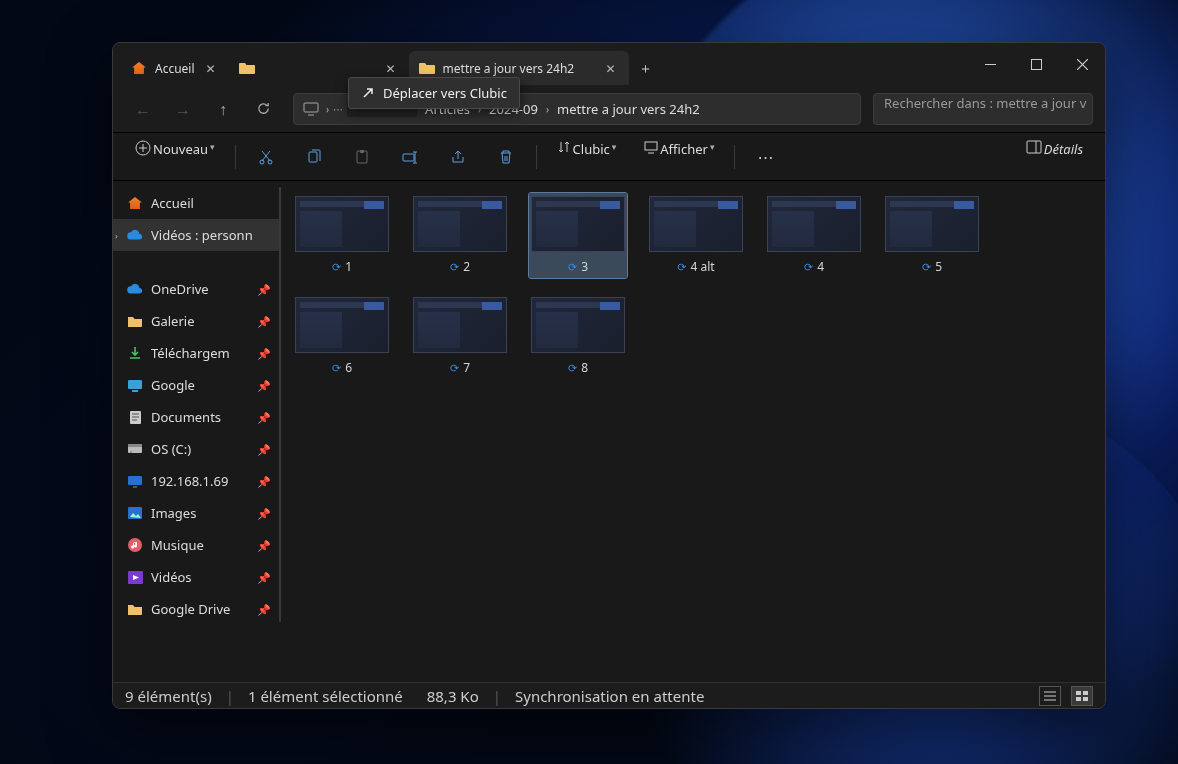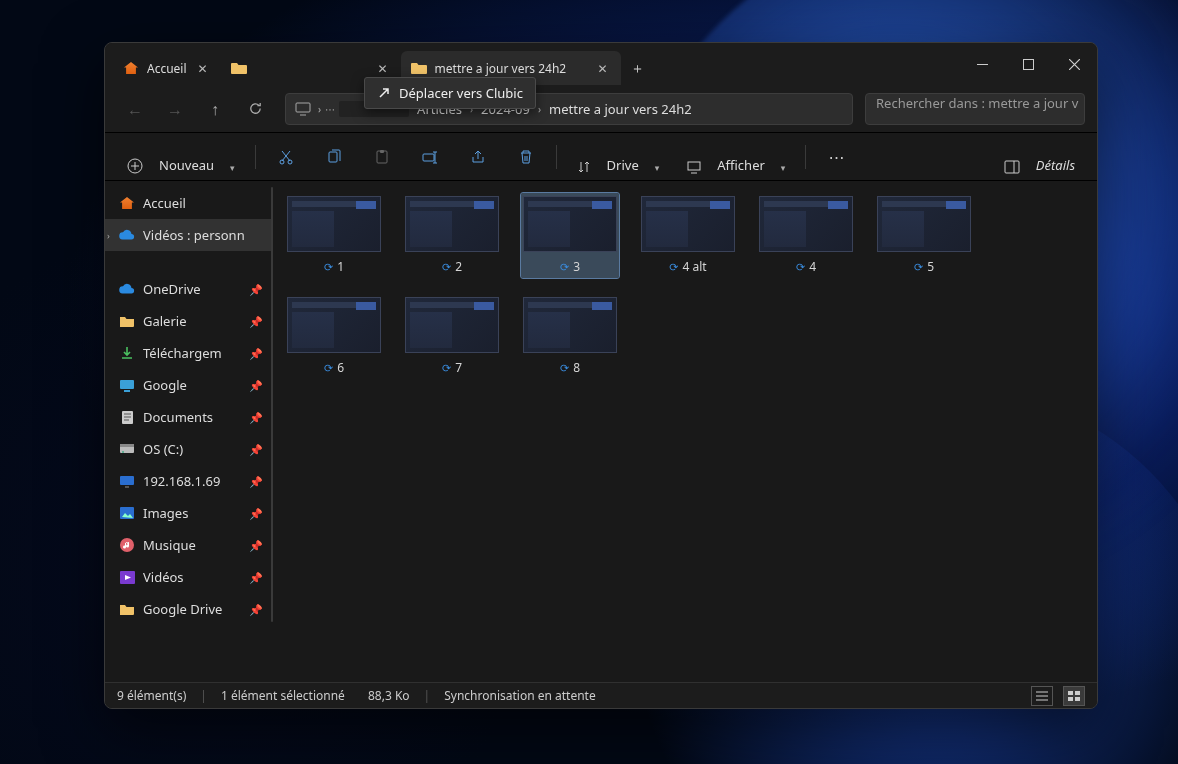--- a/index.html
+++ b/index.html
@@ -2,21 +2,21 @@
 <html><head>
 <meta charset="utf-8">
 <style>
 * { margin: 0; padding: 0; box-sizing: border-box; font-family: 'Segoe UI', system-ui, sans-serif; }
 body { width: 1178px; height: 764px; overflow: hidden; background: radial-gradient(ellipse at 70% 40%, #1a4ae0 0%, #0a1d5c 30%, #020815 65%); position: relative; }
 
 .bloom1 { position:absolute; right:-140px; top:-80px; width:700px; height:700px; border-radius:50%; background: radial-gradient(circle at 40% 40%, rgba(60,130,255,0.75), rgba(15,40,150,0.1) 60%, transparent 70%); filter: blur(2px); }
 .bloom2 { position:absolute; right:-60px; bottom:-220px; width:600px; height:600px; border-radius:50%; background: radial-gradient(circle at 50% 40%, rgba(40,100,255,0.6), transparent 65%); }
 .bloomDark { position:absolute; left:-200px; bottom:-200px; width:800px; height:800px; border-radius:50%; background: radial-gradient(circle, rgba(5,10,30,0.9), transparent 60%); }
 
-.window { position:absolute; top:42px; left:104px; width:994px; height:667px; background:#1c1c1c; border:1px solid #3a3a3a; border-radius:8px; box-shadow:0 20px 60px rgba(0,0,0,0.6); display:flex; flex-direction:column; overflow:hidden; }
+.window { position:absolute; top:42px; left:112px; width:994px; height:667px; background:#1c1c1c; border:1px solid #3a3a3a; border-radius:8px; box-shadow:0 20px 60px rgba(0,0,0,0.6); display:flex; flex-direction:column; overflow:hidden; }
 
 
 .titlebar { height:42px; display:flex; align-items:stretch; background:#1c1c1c; }
 .tabs { display:flex; gap:0; flex:1; align-items:center; overflow:hidden; padding-left:8px; }
 .tab { display:flex; align-items:center; gap:8px; padding:0 10px; height:34px; margin-top:8px; font-size:12px; color:#ddd; position:relative; max-width:220px; }
 .tab.active { background:#2b2b2b; border-radius:6px 6px 0 0; }
 .tab .tab-label { white-space:nowrap; overflow:hidden; text-overflow:ellipsis; flex:1; }
 .tab .close { width:16px; height:16px; display:flex; align-items:center; justify-content:center; color:#bbb; font-size:12px; border-radius:3px; }
 .tab-icon { width:16px; height:16px; display:flex; align-items:center; justify-content:center; }
 .newtab { width:34px; height:34px; margin-top:8px; display:flex; align-items:center; justify-content:center; color:#ccc; font-size:14px; }
@@ -28,21 +28,21 @@
 .addressbar { height:48px; background:#1c1c1c; display:flex; align-items:center; gap:4px; padding:0 12px; border-bottom:1px solid #000; }
 .navicon { width:36px; height:36px; display:flex; align-items:center; justify-content:center; color:#a8a8a8; border-radius:4px; }
 .navicon.disabled { color:#555; }
 .crumb-box { flex:1; height:32px; background:#2d2d2d; border:1px solid #3d3d3d; border-radius:4px; display:flex; align-items:center; padding:0 6px; gap:4px; margin:0 8px; overflow:hidden; }
 .crumb { color:#ddd; font-size:13px; padding:2px 4px; white-space:nowrap; }
 .chev { color:#aaa; font-size:10px; }
 .search-box { width:220px; height:32px; background:#2d2d2d; border:1px solid #3d3d3d; border-radius:4px; color:#999; font-size:13px; padding:0 10px; white-space:nowrap; overflow:hidden; }
 
 
 .toolbar { height:48px; background:#191919; display:flex; align-items:center; gap:8px; padding:0 12px; border-bottom:1px solid #000; position:relative; }
-.tbtn { height:34px; padding:0 10px; display:flex; align-items:flex-end; gap:16px; color:#ddd; font-size:13px; border-radius:4px; }
+.tbtn { height:34px; padding:0 10px; display:flex; align-items:flex-start; gap:2px; color:#ddd; font-size:13px; border-radius:4px; }
 .tbicon { height:34px; width:40px; display:flex; align-items:center; justify-content:center; border-radius:4px; color:#5da0e2; }
 .tbicon.muted { color:#666; }
 .tsep { width:1px; height:24px; background:#3a3a3a; margin:0 2px; }
 .tool-right { margin-left:auto; display:flex; gap:8px;font-style:italic; }
 
 
 .body { flex:1; display:flex; min-height:0; background:#191919; }
 
 .sidebar { width:168px; background:#191919; overflow-y:auto; padding:6px 0; position:relative; }
 .sidebar::after { content:""; position:absolute; right:0; top:6px; bottom:60px; width:2px; background:#3a3a3a; border-radius:2px; }
@@ -58,28 +58,28 @@
 .file { width:98px; display:flex; flex-direction:column; align-items:center; gap:6px; padding:3px; border-radius:2px; }
 .file.selected { background:#3a4a5a; outline:1px solid #5a7aa0; }
 .thumb { width:94px; height:56px; background:linear-gradient(135deg,#20283a,#1a1f2d); border:1px solid #3a4258; position:relative; overflow:hidden; }
 .thumb::before { content:""; position:absolute; top:4px; left:4px; right:4px; height:6px; background:#2d3850; }
 .thumb::after { content:""; position:absolute; top:14px; left:4px; right:50%; bottom:4px; background:linear-gradient(#263048,#222a3e); }
 .thumb .tr { position:absolute; top:4px; right:4px; width:20px; height:8px; background:#3a5aa0; }
 .fname { color:#d5d5d5; font-size:12px; display:flex; align-items:center; gap:4px; }
 .sync-icon { color:#3a8de0; font-size:11px; }
 
 
-.statusbar { height:26px; background:#1c1c1c; border-top:1px solid #303030; display:flex; align-items:center; padding:0 12px; color:#ccc; font-size:12px; gap:10px; }
+.statusbar { height:26px; background:#1c1c1c; border-top:1px solid #303030; display:flex; align-items:center; padding:0 12px; color:#ccc; font-size:15px; gap:10px; }
 .statusbar .statsep::before { content:"|"; color:#555; margin:0 4px; }
 .statusbar .spacer { flex:1; }
 .viewbtn { width:22px; height:20px; display:flex; align-items:center; justify-content:center; border:1px solid #555; color:#ccc; font-size:11px; }
 .viewbtn.active { background:#3a3a3a; }
 
 
-.drag-tooltip { position:absolute; top:77px; left:364px; background:#2f2f2f; border:1px solid #4a4a4a; padding:6px 12px; color:#eee; font-size:13px; display:flex; align-items:center; gap:8px; border-radius:3px; box-shadow:0 4px 12px rgba(0,0,0,0.5); z-index:50; }
+.drag-tooltip { position:absolute; top:77px; left:348px; background:#2f2f2f; border:1px solid #4a4a4a; padding:6px 12px; color:#eee; font-size:13px; display:flex; align-items:center; gap:8px; border-radius:3px; box-shadow:0 4px 12px rgba(0,0,0,0.5); z-index:50; }
 
 svg { display:block; }
 
 
 .folder-icon { color:#f0c268; }
 .home-ic { background:linear-gradient(#f08030,#e06010); width:14px; height:12px; clip-path: polygon(50% 0, 100% 45%, 85% 45%, 85% 100%, 15% 100%, 15% 45%, 0 45%); }
 </style>
 </head>
 <body>
 
@@ -208,21 +208,21 @@
     <div class="tbicon">
         <svg width="16" height="16" viewBox="0 0 16 16">
           <path d="M3 4h10M5 4V2h6v2M4 4l1 10h6l1-10M7 7v5M9 7v5" fill="none" stroke="currentColor"></path>
         </svg>
       </div>
     <div class="tsep"></div>
     <div class="tbtn">
       <svg width="14" height="14" viewBox="0 0 14 14">
           <path d="M4 2v10M2 10l2 2 2-2M10 12V2M8 4l2-2 2 2" stroke="#ccc" fill="none"></path>
         </svg>
-      <span>Drive</span>
+      <span>Clubic</span>
       <span style="font-size:9px;color:#aaa">▾</span>
     </div>
     <div class="tbtn">
       <svg width="14" height="14" viewBox="0 0 14 14">
           <rect x="1" y="2" width="12" height="8" fill="none" stroke="#ccc"></rect>
           <path d="M4 13h6" stroke="#ccc"></path>
         </svg>
       <span>Afficher</span>
       <span style="font-size:9px;color:#aaa">▾</span>
     </div>

